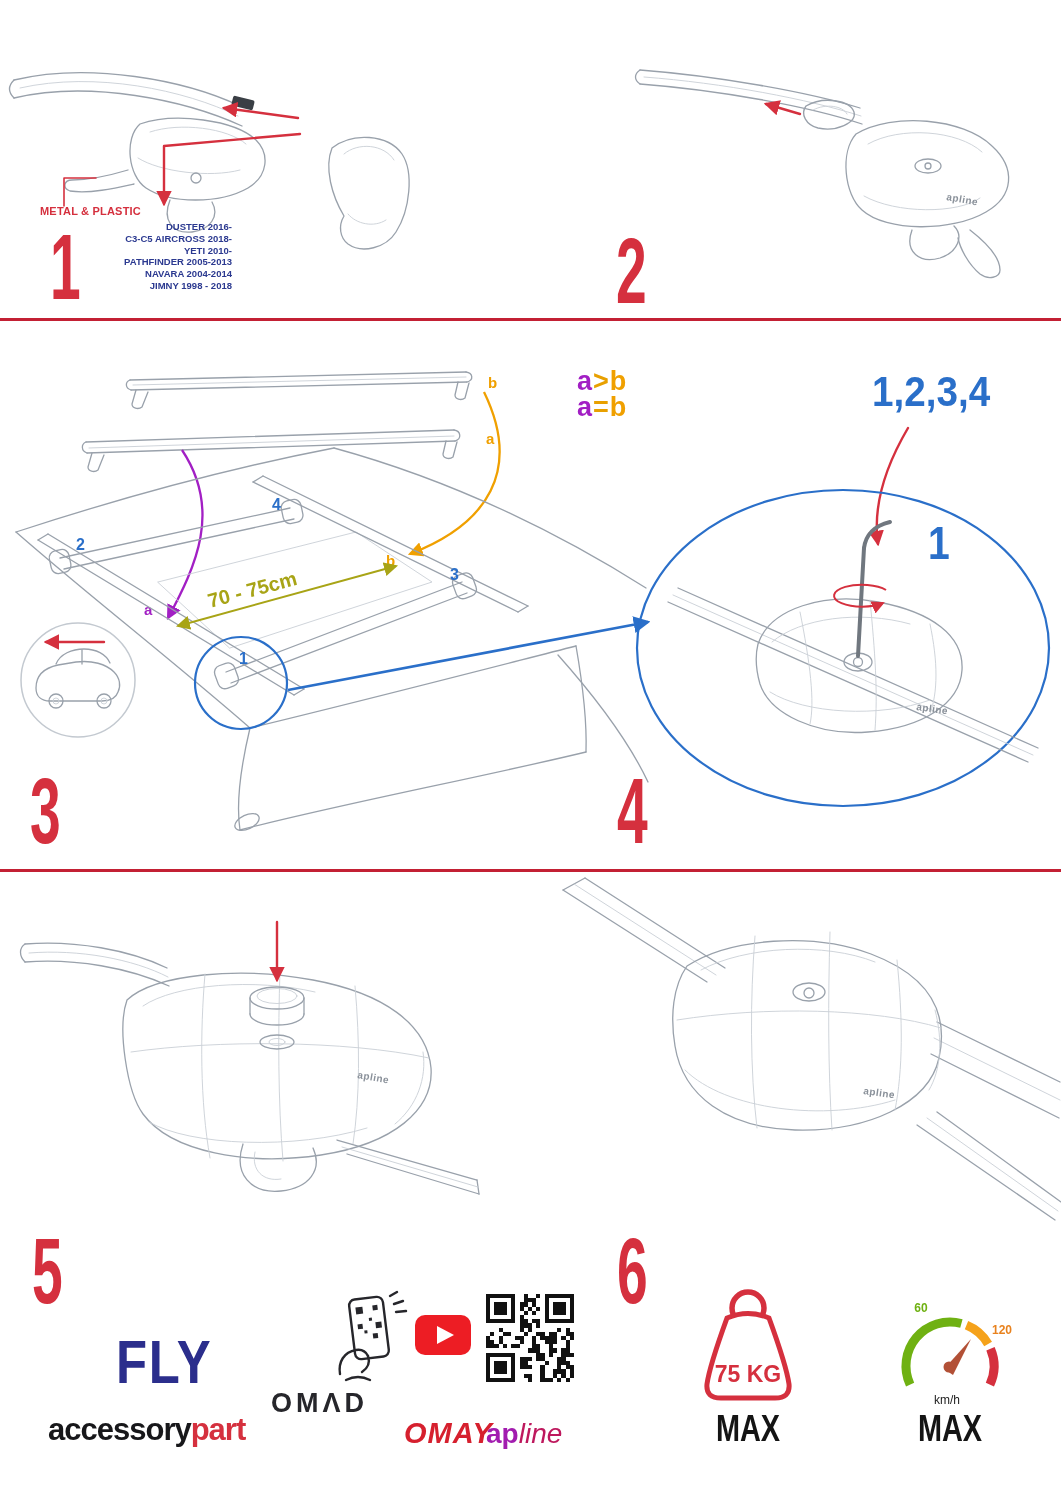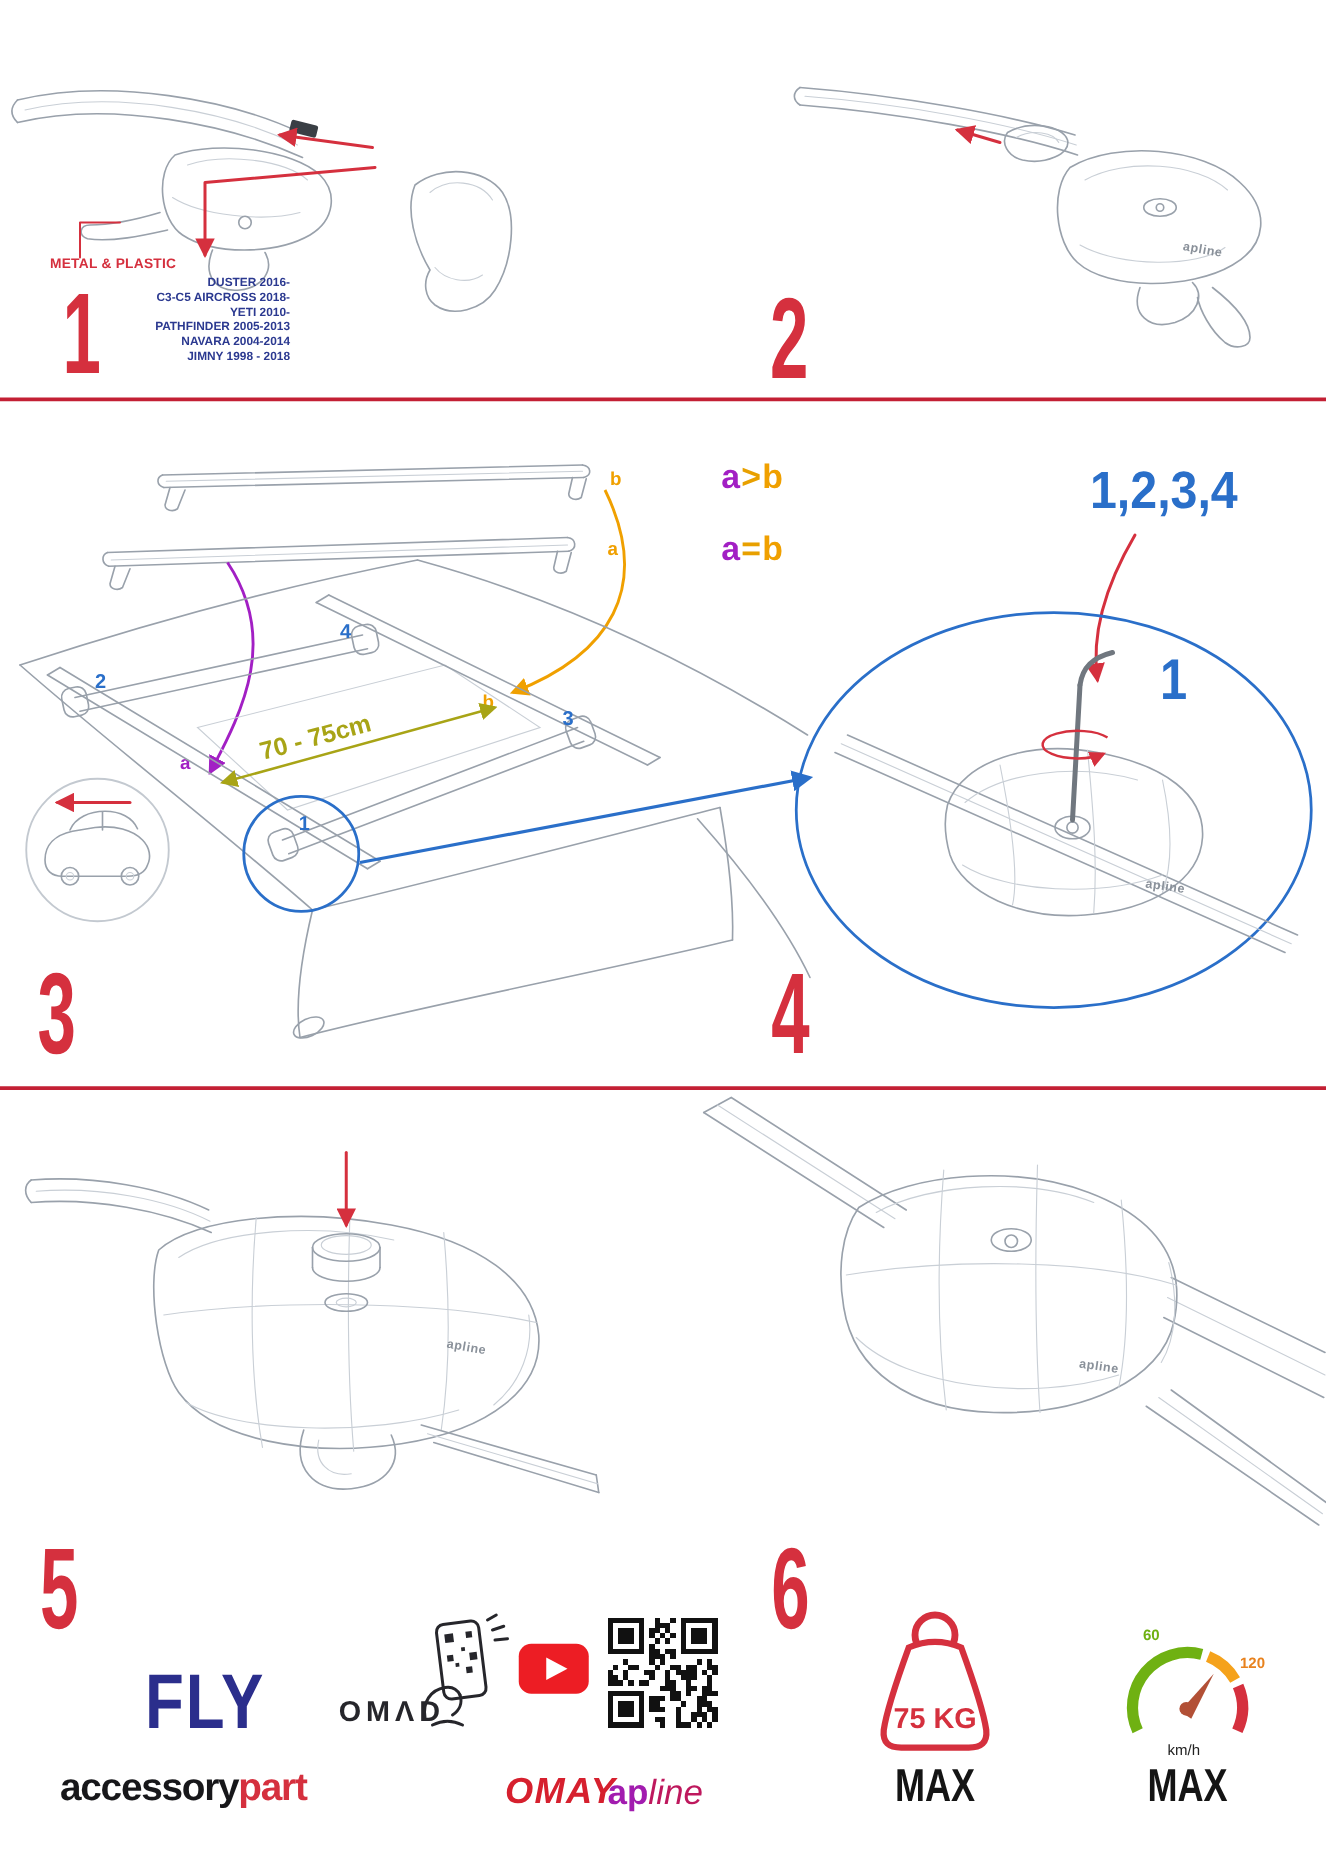--- a/index.html
+++ b/index.html
@@ -36,21 +36,21 @@
   .posnum{fill:#2a6fc9;font-weight:700;font-size:16px;}
   .lab-orange{fill:#f0a000;font-weight:700;font-size:15px;}
   .lab-purple{fill:#a21fc4;font-weight:700;font-size:15px;}
   .span-label{fill:#a8a416;font-weight:700;font-size:20px;}
   .footlogo{fill:#8a919a;font-size:10px;font-weight:700;letter-spacing:.5px;}
 
   .fly{position:absolute;left:116px;top:1326px;font-size:62px;font-weight:700;color:#2b2e8c;
        letter-spacing:2px;transform:scaleX(.82);transform-origin:left top;}
   .ap-logo{position:absolute;left:48px;top:1412px;font-size:31px;font-weight:700;letter-spacing:-1px;}
   .ap-black{color:#17171a;}.ap-red{color:#d5303e;}
-  .omad{position:absolute;left:271px;top:1356px;font-size:23px;font-weight:700;color:#26262b;letter-spacing:4px;}
+  .omad{position:absolute;left:271px;top:1388px;font-size:27px;font-weight:700;color:#26262b;letter-spacing:4px;}
   .omay{position:absolute;left:377px;top:1417px;font-size:29px;font-weight:700;font-style:italic;
         color:#d6202e;letter-spacing:1px;margin-left:27px;}
   .apline{position:absolute;left:486px;top:1418px;font-size:28px;}
   .apline .gray{color:#a21caf;font-weight:700;}
   .apline .red{color:#be185d;font-weight:400;font-style:italic;}
   .max-label{position:absolute;width:130px;text-align:center;font-size:37px;font-weight:700;
              color:#141414;transform:scaleX(.78);transform-origin:center top;}
   #qr{position:absolute;left:486px;top:1294px;width:88px;height:88px;}
 </style>
 </head>
@@ -224,21 +224,21 @@
         <circle class="ln" cx="104" cy="349" r="7"></circle>
       <circle class="lnt" cx="56" cy="349" r="3"></circle>
         <circle class="lnt" cx="104" cy="349" r="3"></circle>
       <path class="red" d="M104,290 L46,290" marker-end="url(#mRed)" stroke-width="2.2"></path>
     </g>
   </svg>
 
   <div class="cmp" style="left:577px;top:366px">
     <span class="cp">a</span><span class="co">&gt;</span><span class="cb">b</span>
   </div>
-  <div class="cmp" style="left:577px;top:424px">
+  <div class="cmp" style="left:577px;top:392px">
     <span class="cp">a</span><span class="co">=</span><span class="cb">b</span>
   </div>
   <div class="stepnum" style="left:30px;top:772px">3</div>
 
   <div class="order">1,2,3,4</div>
   <div class="big1">1</div>
   <svg class="abs" style="left:620px;top:362px" width="441" height="478" viewBox="0 0 441 478">
     <path class="red" d="M288,66 C268,100 252,140 258,182" marker-end="url(#mRed)"></path>
     <ellipse class="bluestroke" cx="223" cy="286" rx="206" ry="158" fill="none"></ellipse>
     <g>

